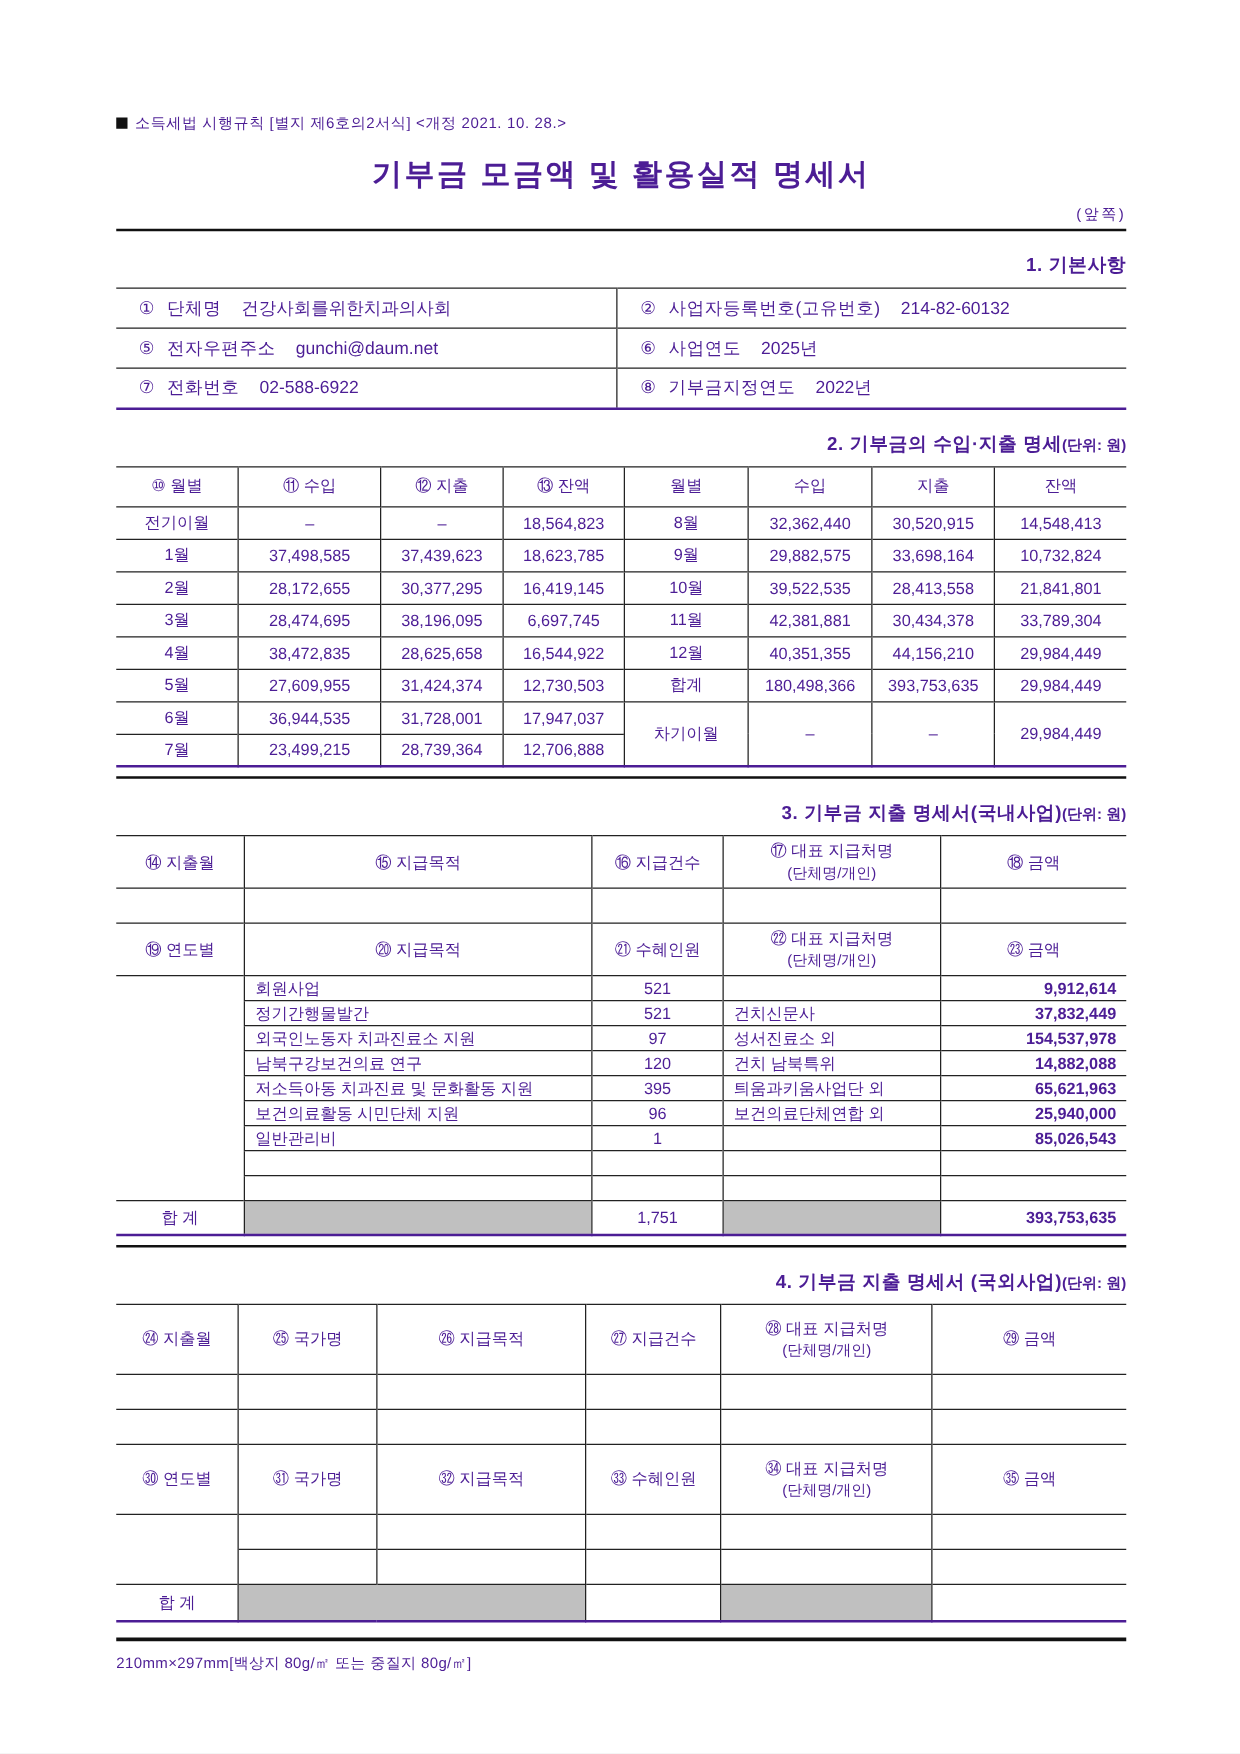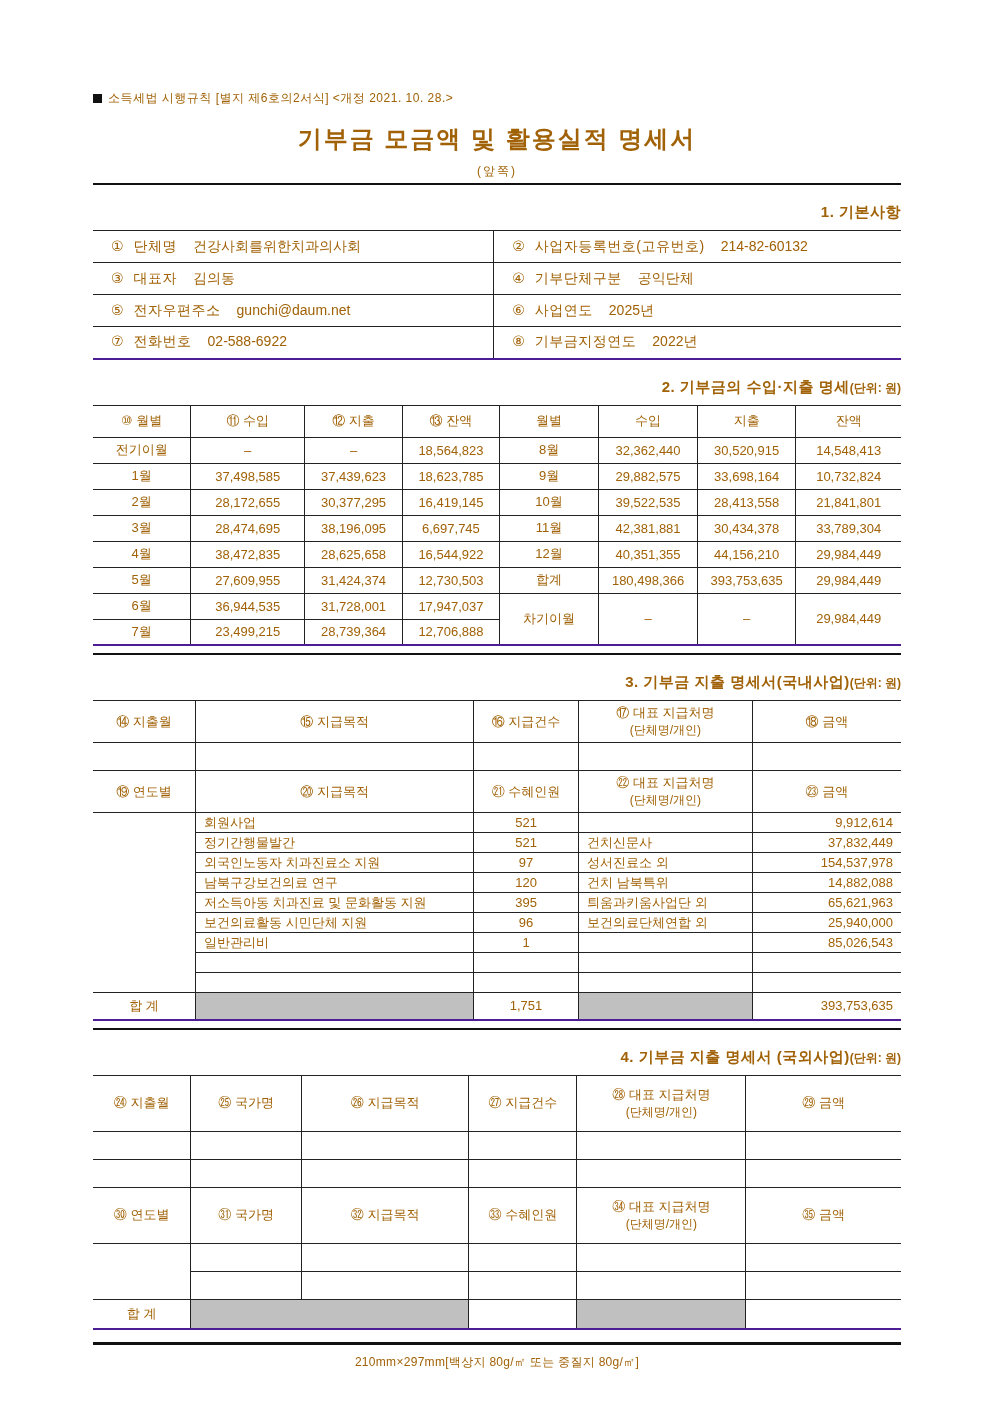--- a/index.html
+++ b/index.html
@@ -1,33 +1,33 @@
 <!DOCTYPE html>
 <html><head>
 <meta charset="utf-8">
 <style>
   html,body{margin:0;padding:0;background:#e8e8e8;}
   .page{
     width:992px;height:1403px;background:#ffffff;margin:0 auto;position:relative;
-    font-family:"Liberation Sans","DejaVu Sans",sans-serif;color:#a16207;box-sizing:border-box;
+    font-family:"Liberation Sans","DejaVu Sans",sans-serif;color:#4c1d95;box-sizing:border-box;
     padding:90px 91px 0 93px;
   }
   .note{font-size:12px;letter-spacing:0.5px;display:flex;align-items:center;gap:6px;}
   .note .sq{display:inline-block;width:9px;height:9px;background:#111;}
   .doc-title{font-size:24px;font-weight:bold;text-align:center;letter-spacing:2px;margin-top:16px;}
-  .side{font-size:12px;text-align:center;margin-top:8px;letter-spacing:2px;}
+  .side{font-size:12px;text-align:right;margin-top:8px;letter-spacing:2px;}
   .toprule{border-top:2px solid #111;margin-top:3px;}
   .sec-head{display:flex;justify-content:flex-end;align-items:flex-end;margin:18px 0 8px 0;}
   .sec-head h2{font-size:15px;font-weight:bold;margin:0;letter-spacing:0.5px;}
   .unit{font-size:12px;font-weight:bold;}
   table{width:100%;border-collapse:collapse;table-layout:fixed;border-bottom:2px solid #4c1d95;}
   td,th{border-top:1px solid #222;font-size:13px;font-weight:normal;overflow:hidden;white-space:nowrap;padding:0;}
   td.bl,th.bl{border-left:1px solid #222;}
   .c{text-align:center;}
-  .r{text-align:right;padding-right:8px;}
+  .r{text-align:right;padding-right:8px;font-weight:bold;}
   .l{text-align:left;padding-left:8px;}
   .gray{background:#c0c0c0;}
   .rule2{border-top:2px solid #111;margin-top:7px;}
   .rule3{border-top:3px solid #111;margin-top:12px;}
   
   .t1 tr{height:32px;}
   .t1 td{font-size:14px;}
   .t1 .num{display:inline-block;margin:0 10px 0 10px;}
   .t1 .lbl{display:inline-block;margin-right:16px;letter-spacing:0.5px;}
   
@@ -37,21 +37,21 @@
   .t3 tr.hd{height:42px;}
   .t3 tr.blank{height:28px;}
   .t3 tr.data{height:20px;}
   .t3 tr.total{height:27px;}
   .t3 td{font-size:13px;}
   .sub{font-size:12px;}
   
   .t4 tr.hd{height:56px;}
   .t4 tr.blank{height:28px;}
   .t4 tr.total{height:30px;}
-  .footer{font-size:12px;text-align:center;margin-top:9px;letter-spacing:0.3px;}
+  .footer{font-size:12px;text-align:left;margin-top:9px;letter-spacing:0.3px;}
 </style>
 </head>
 <body>
 
 <div class="page">
 
   <div class="note">
     <span class="sq"></span>
     <span>소득세법 시행규칙 [별지 제6호의2서식] &lt;개정 2021. 10. 28.&gt;</span>
   </div>
@@ -65,24 +65,20 @@
   </div>
   <table class="t1">
     <colgroup>
         <col style="width:49.6%">
         <col style="width:50.4%">
       </colgroup>
     <tbody>
         <tr>
       <td class="l"><span class="num">①</span><span class="lbl">단체명</span><span>건강사회를위한치과의사회</span></td>
       <td class="l bl"><span class="num">②</span><span class="lbl">사업자등록번호(고유번호)</span><span>214-82-60132</span></td>
-    </tr>
-    <tr>
-      <td class="l"><span class="num">③</span><span class="lbl">대표자</span><span>김의동</span></td>
-      <td class="l bl"><span class="num">④</span><span class="lbl">기부단체구분</span><span>공익단체</span></td>
     </tr>
     <tr>
       <td class="l"><span class="num">⑤</span><span class="lbl">전자우편주소</span><span>gunchi@daum.net</span></td>
       <td class="l bl"><span class="num">⑥</span><span class="lbl">사업연도</span><span>2025년</span></td>
     </tr>
     <tr>
       <td class="l"><span class="num">⑦</span><span class="lbl">전화번호</span><span>02-588-6922</span></td>
       <td class="l bl"><span class="num">⑧</span><span class="lbl">기부금지정연도</span><span>2022년</span></td>
     </tr>
   </tbody>

